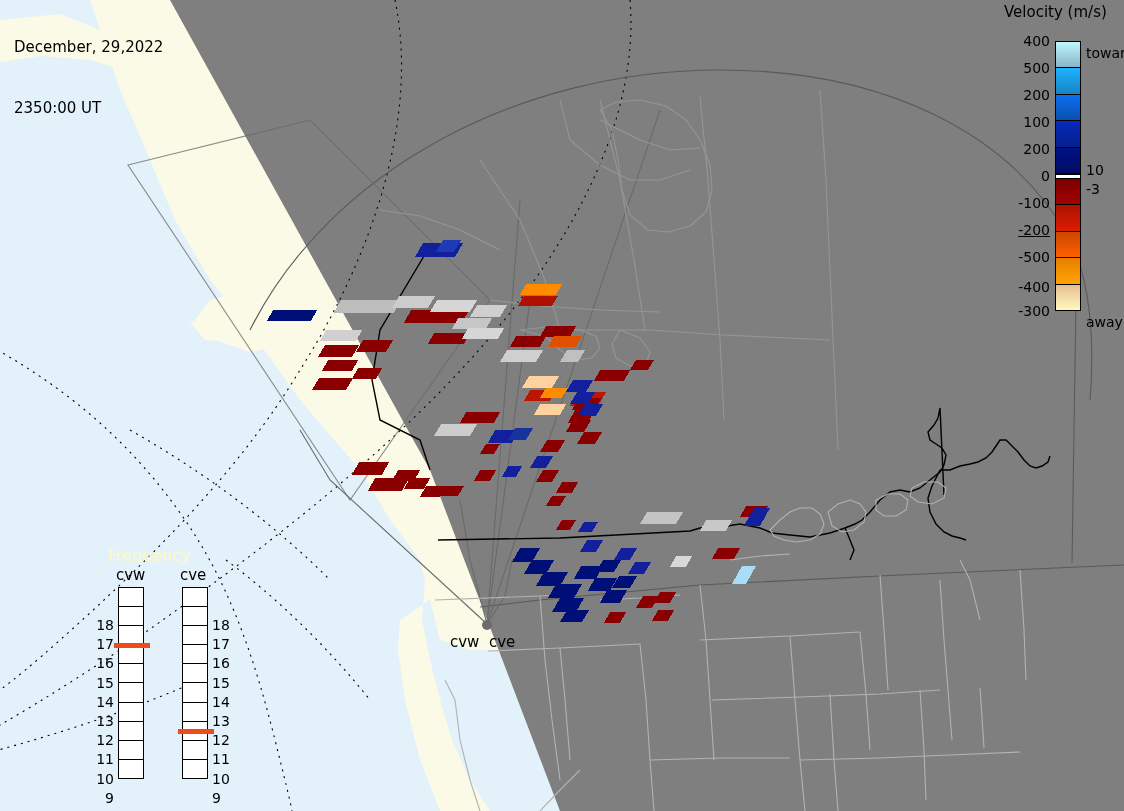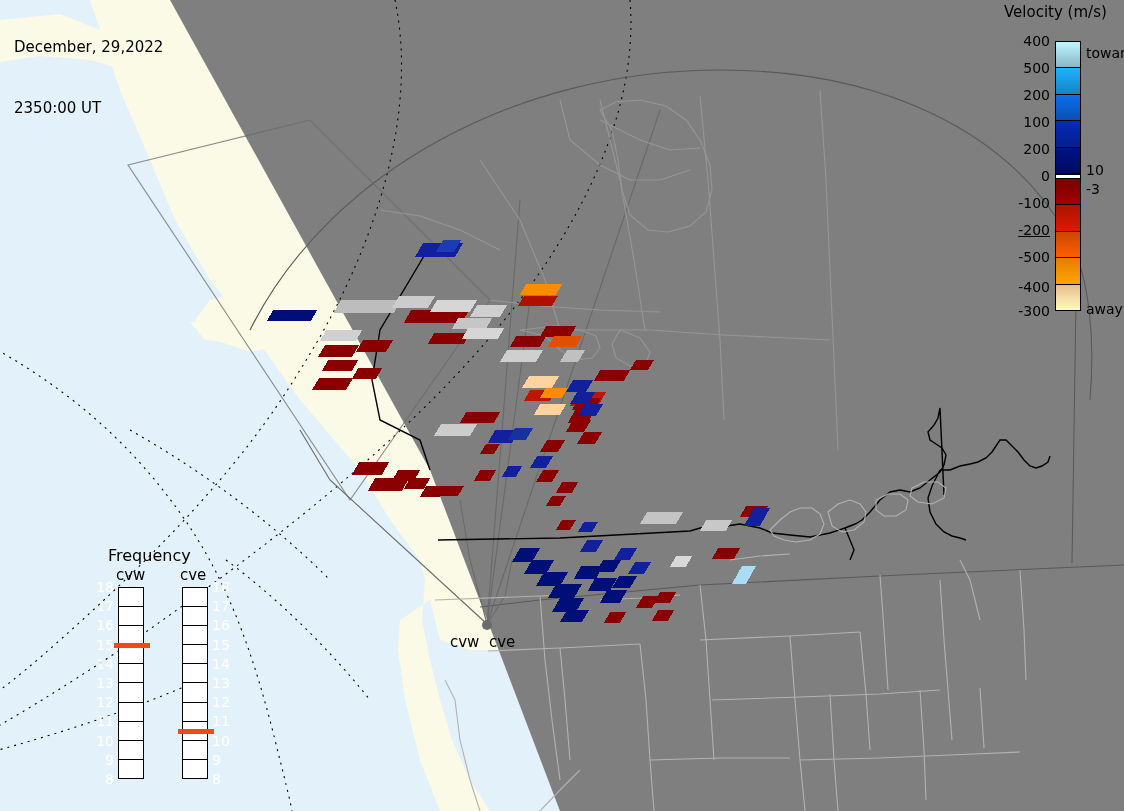--- a/index.html
+++ b/index.html
@@ -34,30 +34,30 @@
   .cbZero{flex:0 0 5px;background:#ffffff;border-top:1px solid #000;border-bottom:1px solid #000;box-sizing:border-box;}
   .cbTick{
     position:absolute;right:0;width:52px;text-align:right;
     font-size:14px;color:#000;line-height:14px;
   }
   .cbSide{
     position:absolute;left:86px;font-size:14px;color:#000;line-height:14px;white-space:nowrap;
   }
   
   #freqWrap{position:absolute;left:92px;top:546px;width:150px;height:240px;z-index:45;}
-  #freqTitle{position:absolute;left:16px;top:0px;font-size:16px;color:#000000;white-space:nowrap;}
+  #freqTitle{position:absolute;left:16px;top:0px;font-size:16px;color:#fef9c3;white-space:nowrap;}
   .freqColHead{position:absolute;top:20px;font-size:15px;color:#000;white-space:nowrap;}
   .freqBox{
     position:absolute;top:41px;width:26px;height:192px;
     border:1px solid #000;box-sizing:border-box;background:#ffffff;
     display:flex;flex-direction:column;
   }
   .freqCell{flex:1 1 0;border-bottom:1px solid #000;box-sizing:border-box;}
   .freqCell:last-child{border-bottom:none;}
-  .freqTick{position:absolute;font-size:14px;color:#ffffff;line-height:14px;white-space:nowrap;}
+  .freqTick{position:absolute;font-size:14px;color:#000000;line-height:14px;white-space:nowrap;margin-top:38px;}
   .freqMark{position:absolute;height:5px;background:#f04a16;}
   
   .siteLabel{
     position:absolute;font-size:15px;color:#000;white-space:nowrap;z-index:40;
   }
 </style>
 </head>
 <body>
 
 <div id="root">
@@ -484,21 +484,21 @@
         <div class="cbTick" style="top: 169px; left: 0px; width: 50px;">0</div>
         <div class="cbTick" style="top: 196px; left: 0px; width: 50px;">-100</div>
         <div class="cbTick" style="top: 223px; left: 0px; width: 50px; text-decoration: underline;">-200</div>
         <div class="cbTick" style="top: 250px; left: 0px; width: 50px;">-500</div>
         <div class="cbTick" style="top: 280px; left: 0px; width: 50px;">-400</div>
         <div class="cbTick" style="top: 304px; left: 0px; width: 50px;">-300</div>
       </div>
     <div class="cbSide" id="cbToward" style="top:46px;">toward</div>
     <div class="cbSide" id="cbHi" style="top:163px;">10</div>
     <div class="cbSide" id="cbLo" style="top:182px;">-3</div>
-    <div class="cbSide" id="cbAway" style="top:302px;text-align:center;">away</div>
+    <div class="cbSide" id="cbAway" style="top:315px;text-align:center;">away</div>
   </div>
 
   <div id="freqWrap">
     <div id="freqTitle">Frequency</div>
     <div class="freqColHead" id="freqHead0" style="left:24px;">cvw</div>
     <div class="freqColHead" id="freqHead1" style="left:88px;">cve</div>
     <div class="freqBox" id="freqBox0" style="left:26px;">
         <div class="freqCell"></div>
         <div class="freqCell"></div>
         <div class="freqCell"></div>

